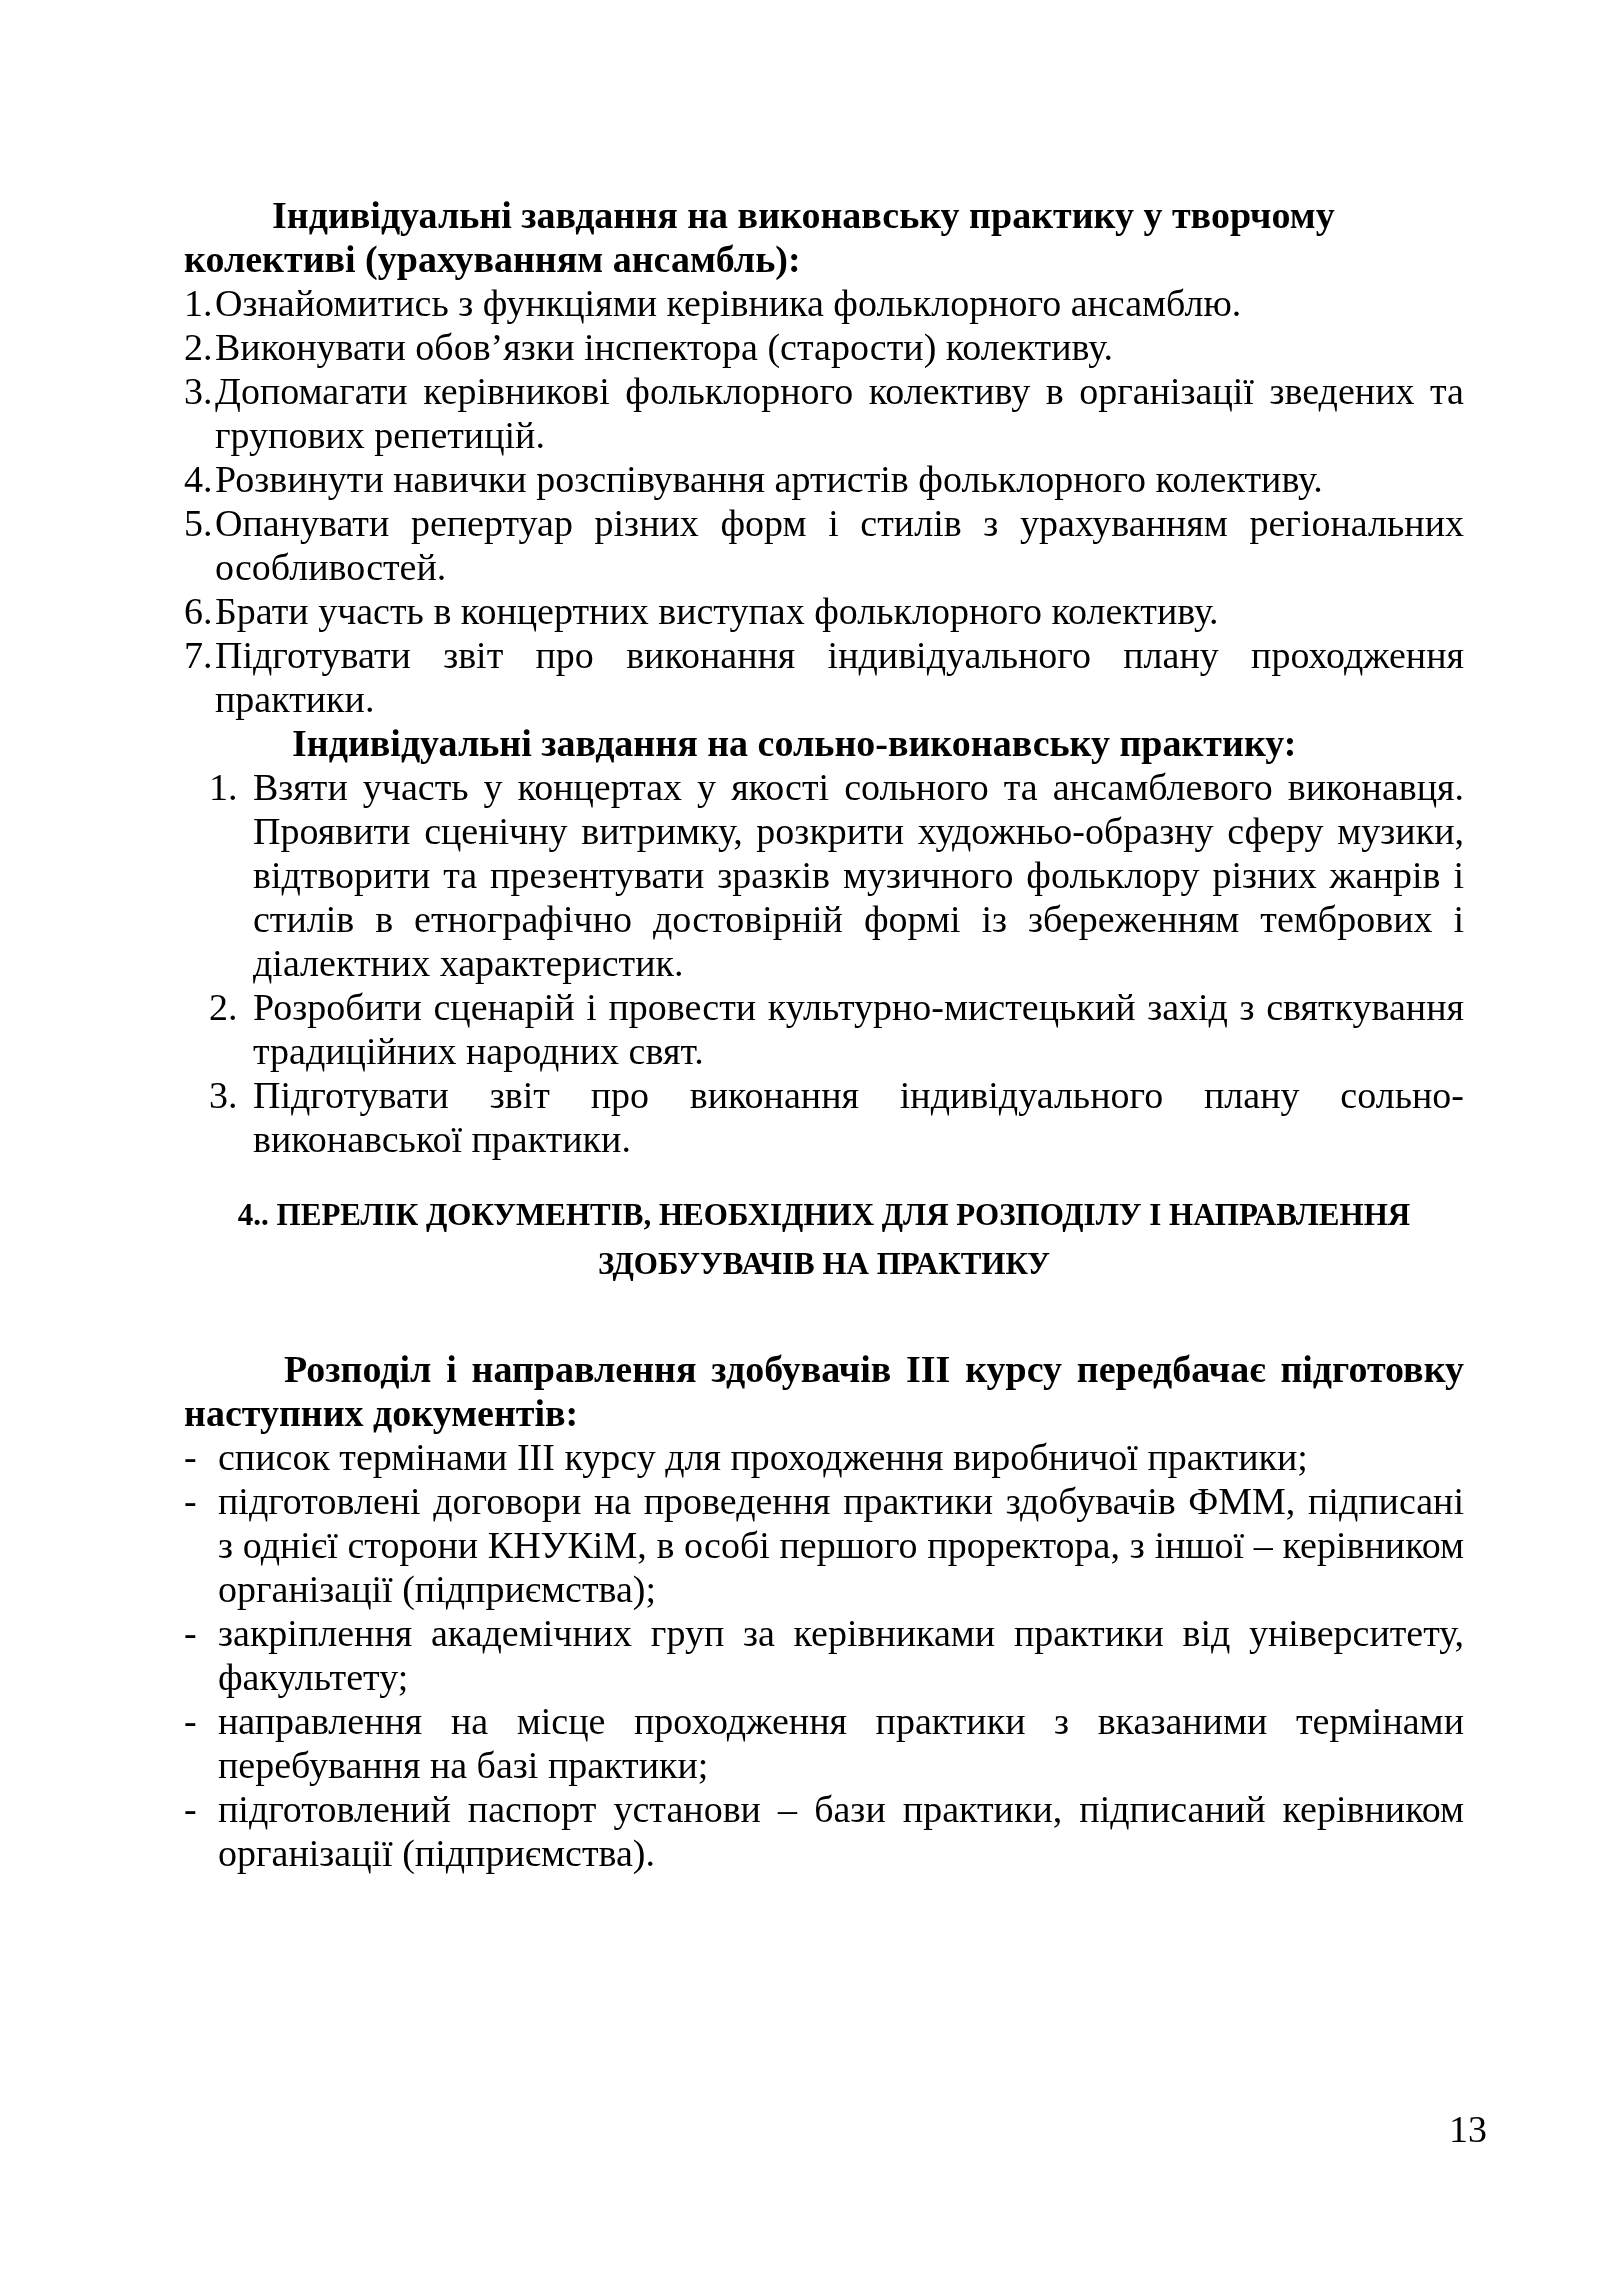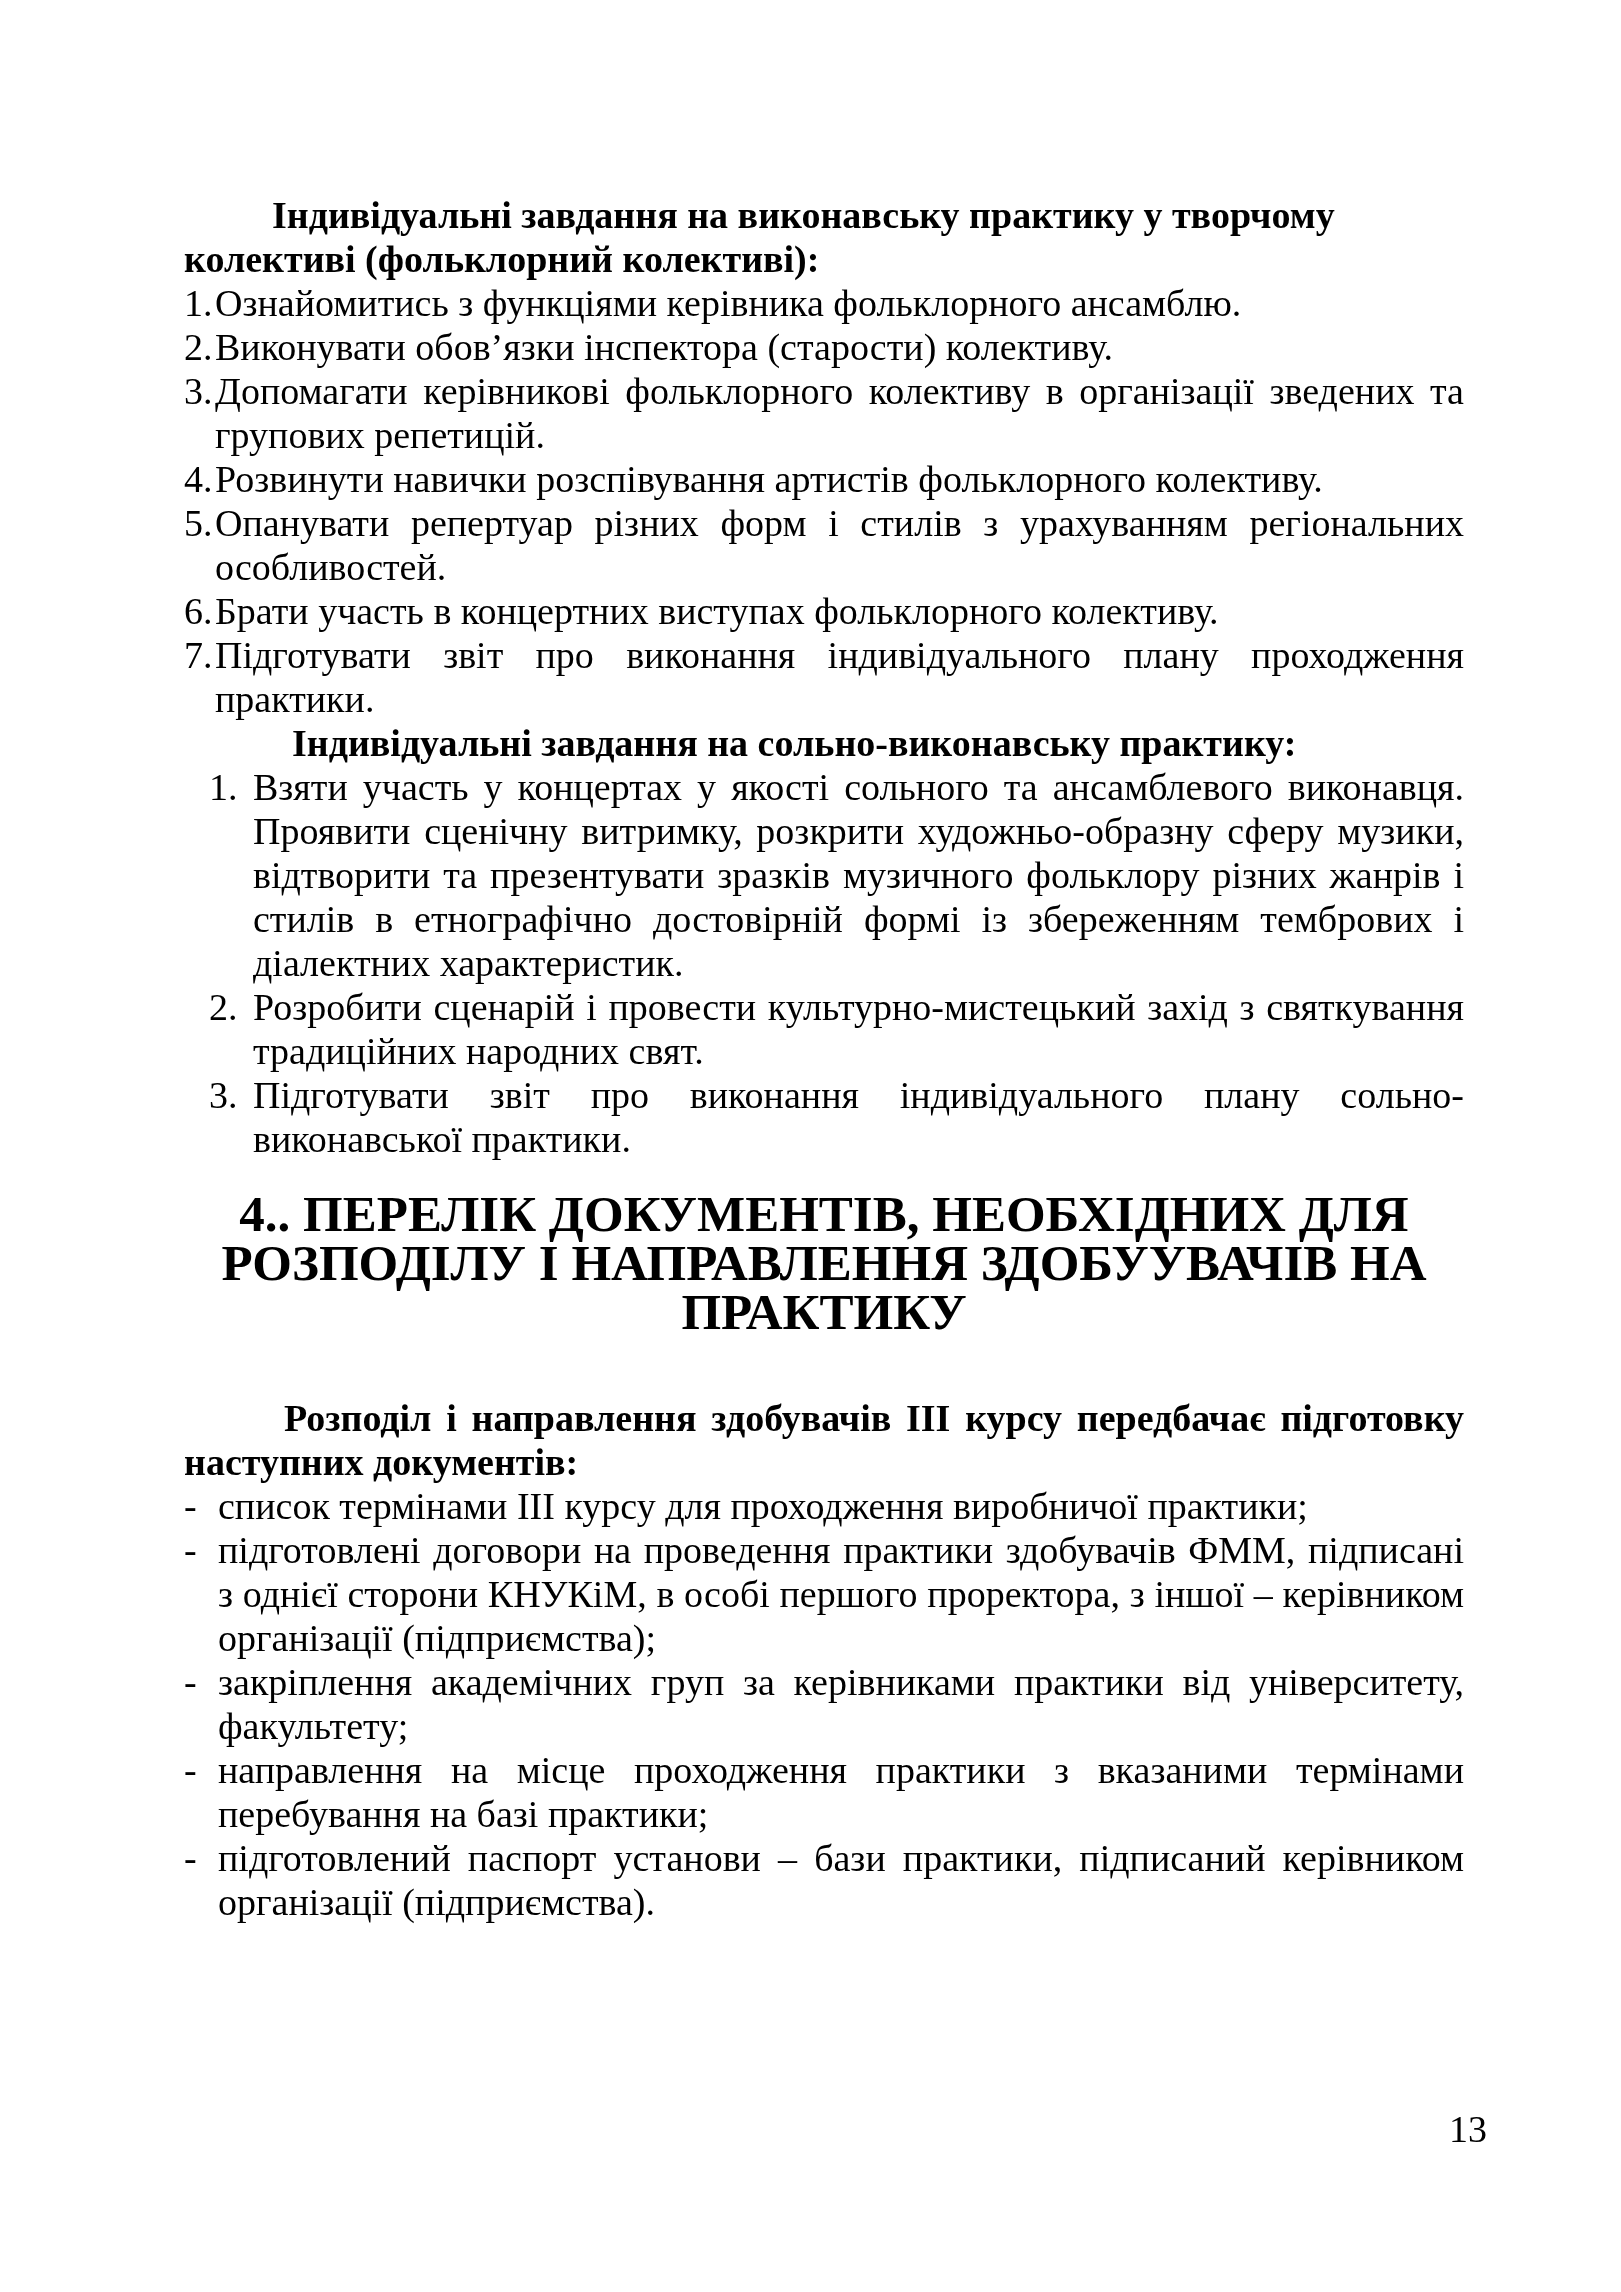--- a/index.html
+++ b/index.html
@@ -32,40 +32,40 @@
   }
   .li1 { padding-left: 31px; text-indent: -31px; }
   .li1 > .marker { display: inline-block; width: 31px; text-indent: 0; }
   .li2 { padding-left: 44px; text-indent: -44px; margin-left: 25px; }
   .li2 > .marker { display: inline-block; width: 44px; text-indent: 0; }
   .lid { padding-left: 34px; text-indent: -34px; }
   .lid > .marker { display: inline-block; width: 34px; text-indent: 0; }
   .section-heading {
     margin: 29px 0 59px 0;
     font-weight: bold;
-    font-size: 51px;
+    font-size: 31px;
     line-height: 49px;
     text-align: center;
     text-indent: 0;
   }
   .page-number {
     position: absolute;
     top: 2107px;
     left: 1449px;
     font-size: 38px;
     line-height: 44px;
   }
 </style>
 </head>
 <body>
 
 <div class="page">
   <div class="content">
 
-    <p class="para bold indent90">Індивідуальні завдання на виконавську практику у творчому колективі (фольклорний колективі):</p>
+    <p class="para bold indent90">Індивідуальні завдання на виконавську практику у творчому колективі (урахуванням ансамбль):</p>
 
     <div>
       <p class="li li1"><span class="marker">1.</span><span>Ознайомитись з функціями керівника фольклорного ансамблю.</span></p>
       <p class="li li1"><span class="marker">2.</span><span>Виконувати обов’язки інспектора (старости) колективу.</span></p>
       <p class="li li1"><span class="marker">3.</span><span>Допомагати керівникові фольклорного колективу в організації зведених та групових репетицій.</span></p>
       <p class="li li1"><span class="marker">4.</span><span>Розвинути навички розспівування артистів фольклорного колективу.</span></p>
       <p class="li li1"><span class="marker">5.</span><span>Опанувати репертуар різних форм і стилів з урахуванням регіональних особливостей.</span></p>
       <p class="li li1"><span class="marker">6.</span><span>Брати участь в концертних виступах фольклорного колективу.</span></p>
       <p class="li li1"><span class="marker">7.</span><span>Підготувати звіт про виконання індивідуального плану проходження практики.</span></p>
     </div>

